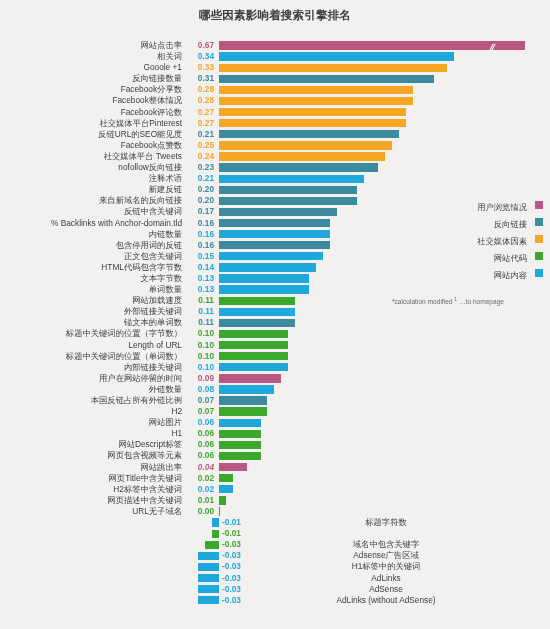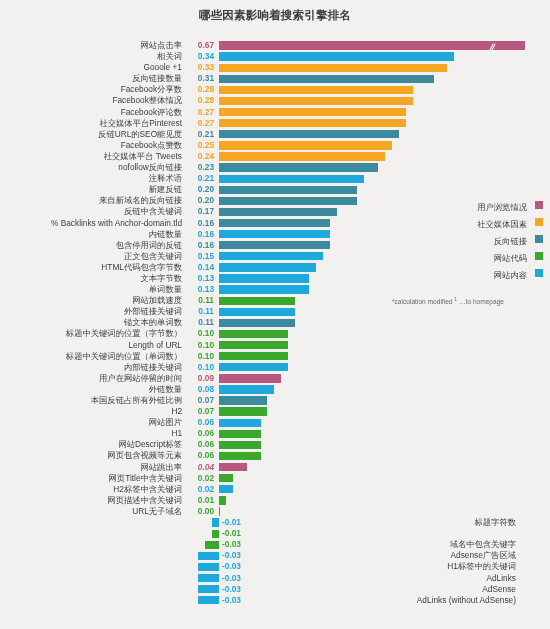--- a/index.html
+++ b/index.html
@@ -68,21 +68,21 @@
   }
   .row.neg .row-value {
     left: 222px;
     text-align: left;
     width: 30px;
   }
   .row.neg .row-label {
     right: auto;
     left: 256px;
     width: 260px;
-    text-align: right;
+    text-align: center;
   }
   #break-mark {
     position: absolute;
     left: 490px; top: 42px;
     width: 10px; height: 11px;
     color: #f2f1ef;
     font-size: 10px;
     line-height: 11px;
     font-weight: bold;
     transform: skewX(-18deg);
@@ -380,22 +380,22 @@
         <div class="row-label">AdLinks (without AdSense)</div>
         <div class="row-value" style="color: rgb(31, 168, 220);">-0.03</div>
         <div class="row-bar" style="background: rgb(31, 168, 220); width: 20.8px;"></div>
       </div>
     </div>
 
   <div id="break-mark">//</div>
 
   <div id="legend">
       <div class="legend-item"><span class="legend-label">用户浏览情况</span><span class="legend-swatch" style="background: rgb(184, 87, 127);"></span></div>
+      <div class="legend-item"><span class="legend-label">反向链接</span><span class="legend-swatch" style="background: rgb(59, 138, 158);"></span></div>
       <div class="legend-item"><span class="legend-label">社交媒体因素</span><span class="legend-swatch" style="background: rgb(245, 166, 35);"></span></div>
-      <div class="legend-item"><span class="legend-label">反向链接</span><span class="legend-swatch" style="background: rgb(59, 138, 158);"></span></div>
       <div class="legend-item"><span class="legend-label">网站代码</span><span class="legend-swatch" style="background: rgb(58, 168, 45);"></span></div>
       <div class="legend-item"><span class="legend-label">网站内容</span><span class="legend-swatch" style="background: rgb(31, 168, 220);"></span></div>
     </div>
 
   <div id="footnote">
     <span>*calculation modified</span>
     <span class="sup">1</span>
     <span>…to homepage</span>
   </div>
 

